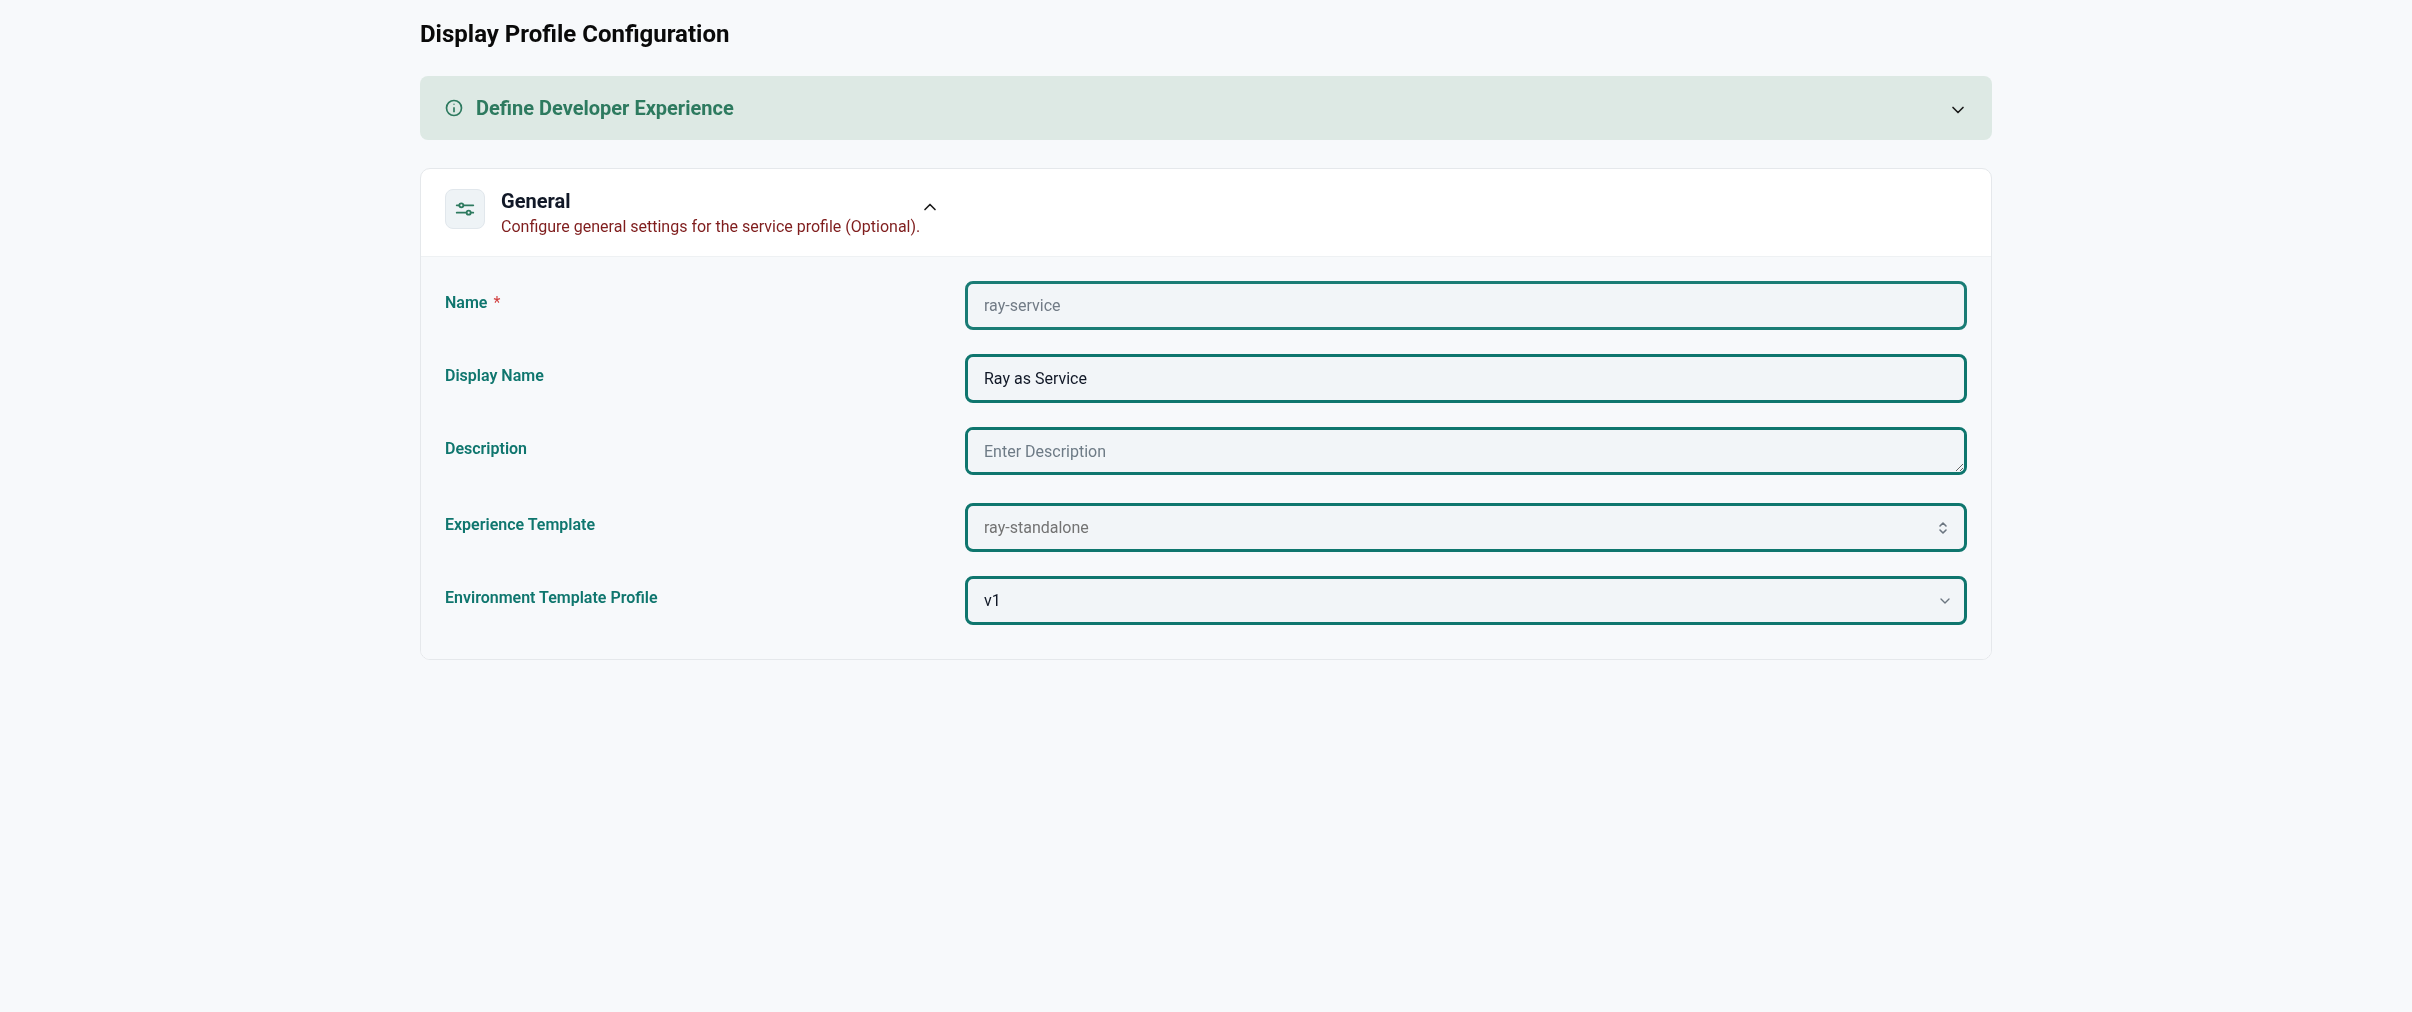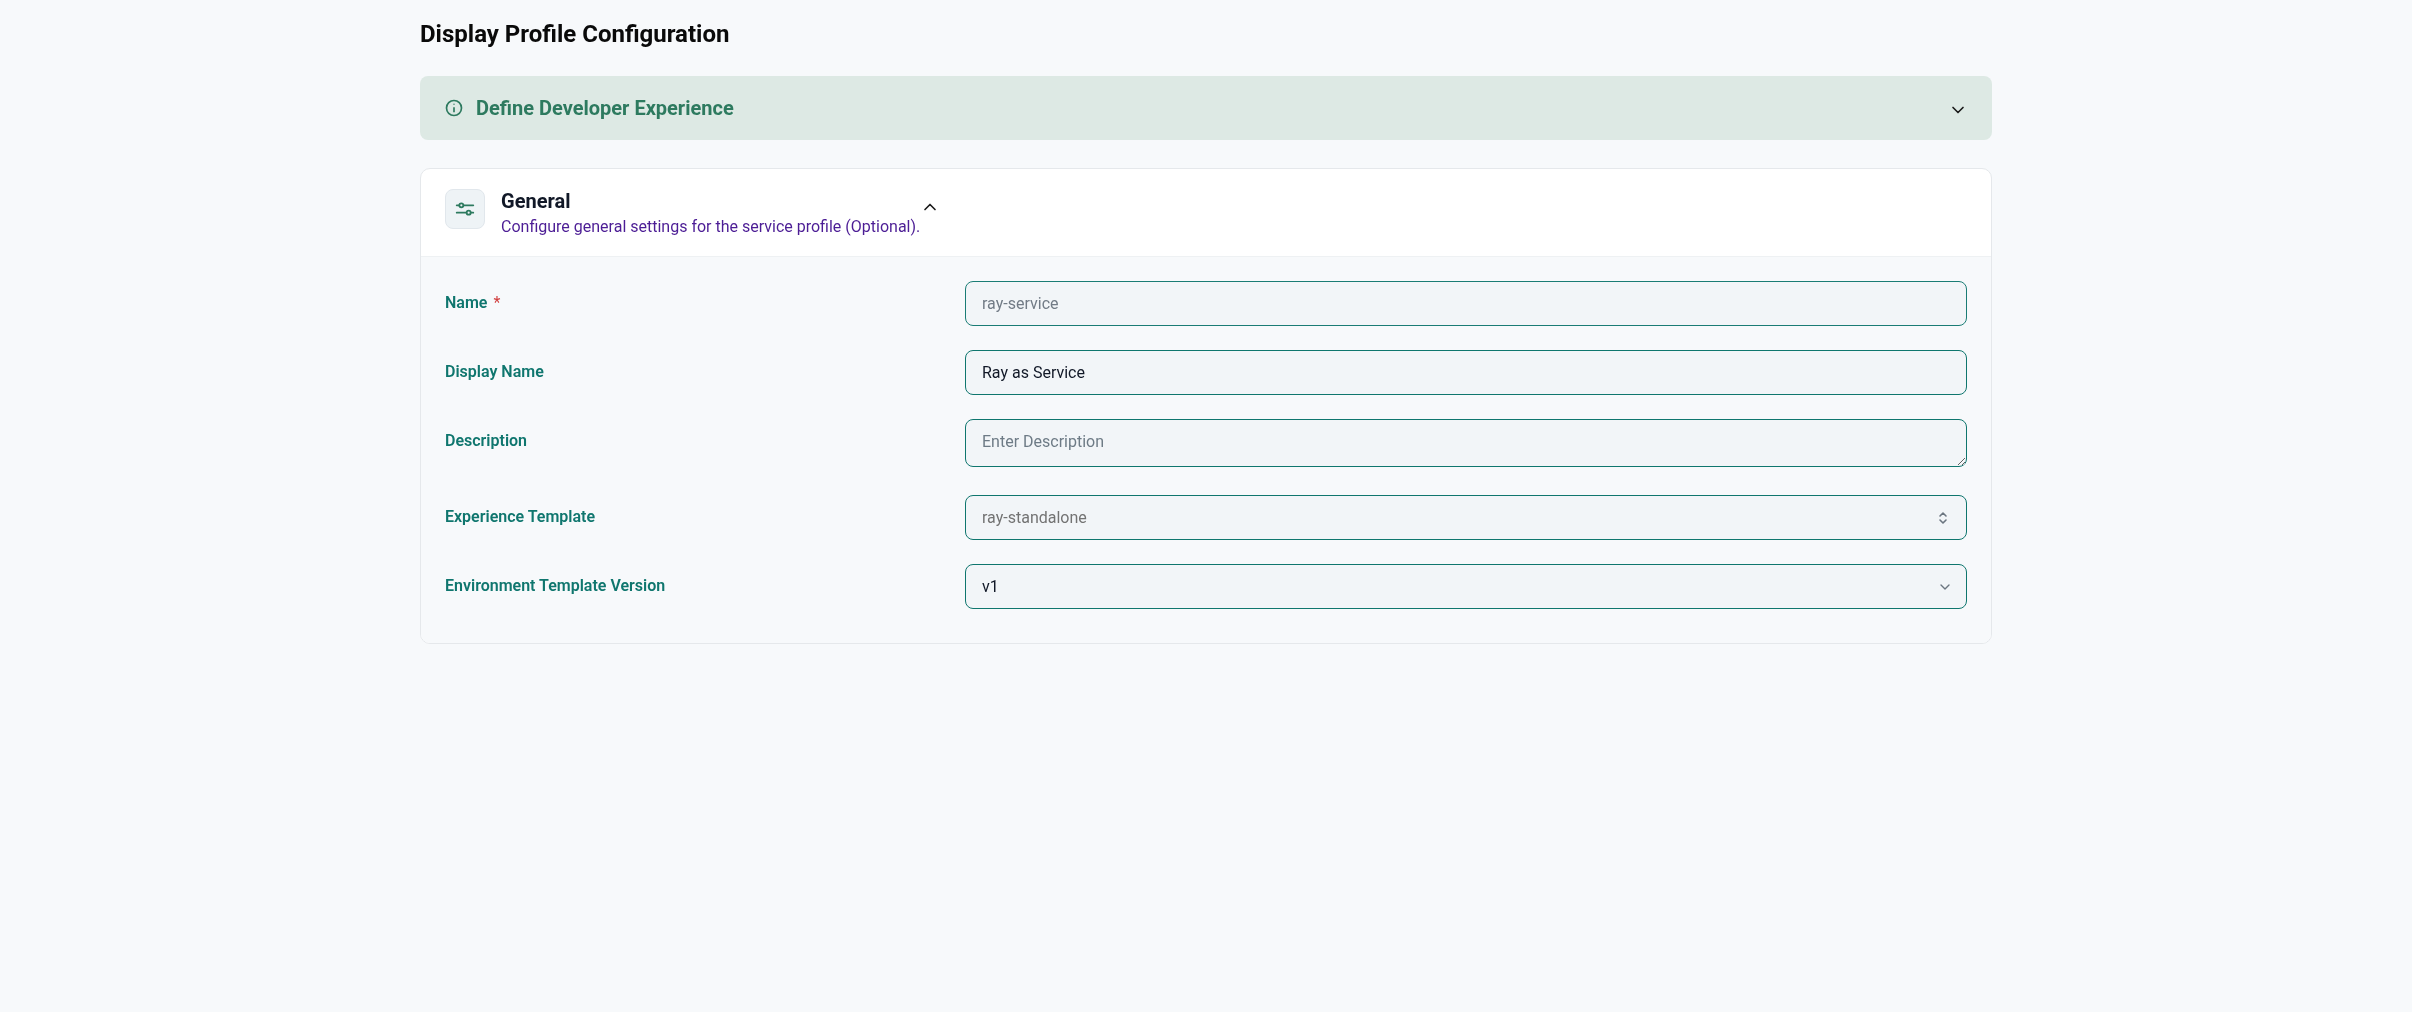--- a/index.html
+++ b/index.html
@@ -85,21 +85,21 @@
       flex-shrink: 0;
     }
     .card-title {
       font-size: 20px;
       font-weight: 700;
       color: #111827;
       margin-bottom: 4px;
     }
     .card-subtitle {
       font-size: 16px;
-      color: #4c1d95;
+      color: #7f1d1d;
     }
     .card-header .chevron {
       margin-top: 8px;
     }
     .form-body {
       background: #f7f9fb;
       padding: 24px 24px 10px 24px;
     }
     .form-row {
       display: flex;
@@ -118,21 +118,21 @@
     }
     .required {
       color: #d13e3e;
       margin-left: 2px;
     }
     .form-control-col {
       flex: 1;
     }
     .input, .textarea, .select {
       width: 100%;
-      border: 1px solid #0f766e;
+      border: 3px solid #0f766e;
       border-radius: 8px;
       background: #f2f5f8;
       padding: 12px 16px;
       font-size: 16px;
       color: #111827;
       font-family: inherit;
     }
     .input::placeholder, .textarea::placeholder {
       color: #6e7b86;
     }
@@ -263,21 +263,21 @@
                 <polyline points="3 6 6 3 9 6"></polyline>
                 <polyline points="3 10 6 13 9 10"></polyline>
               </svg>
             </span>
           </div>
         </div>
       </div>
 
       <div class="form-row">
         <div class="form-label-col">
-          <span class="form-label">Environment Template Version</span>
+          <span class="form-label">Environment Template Profile</span>
         </div>
         <div class="form-control-col">
           <div class="select-wrap">
             <button type="button" class="select">v1</button>
             <span class="select-icon">
               <svg viewBox="0 0 24 24" fill="none" stroke="currentColor" stroke-width="2" stroke-linecap="round" stroke-linejoin="round">
                 <polyline points="6 9 12 15 18 9"></polyline>
               </svg>
             </span>
           </div>

